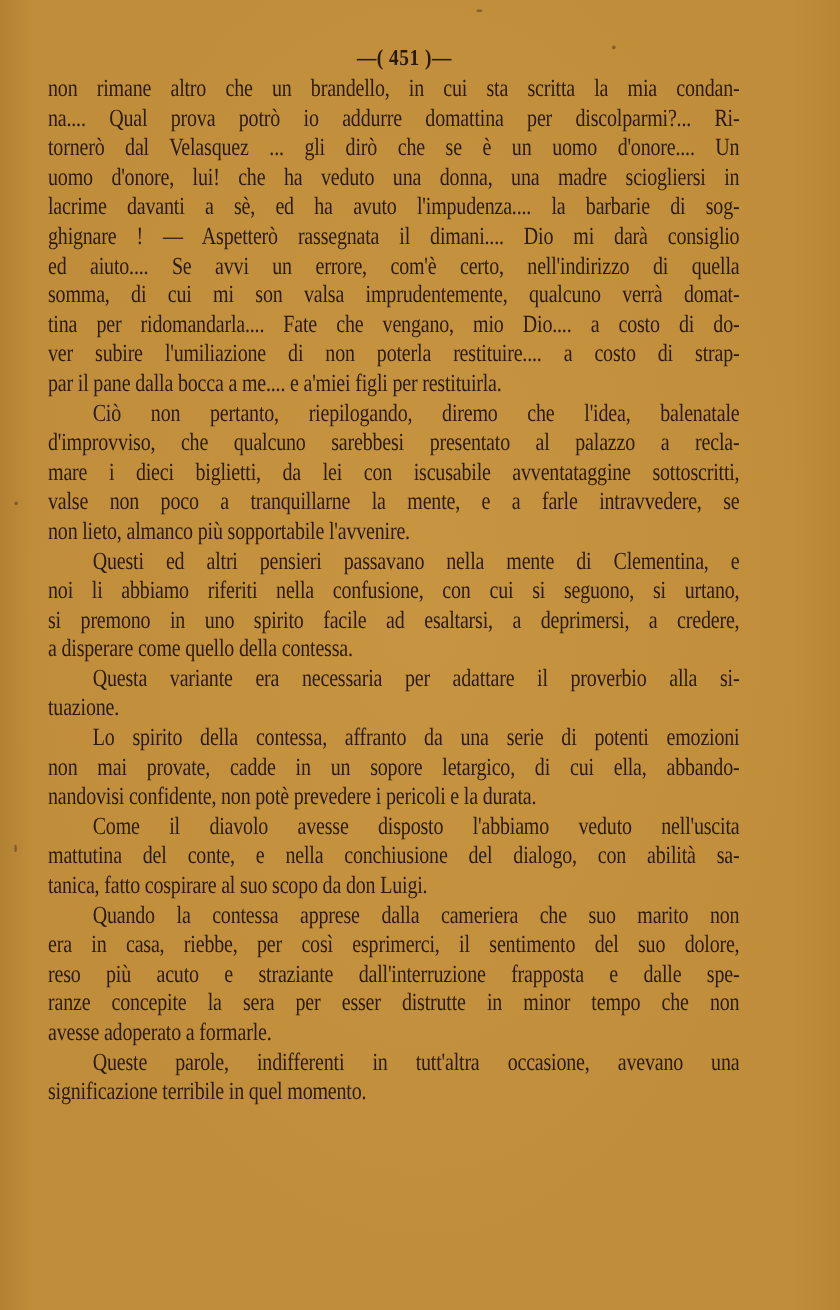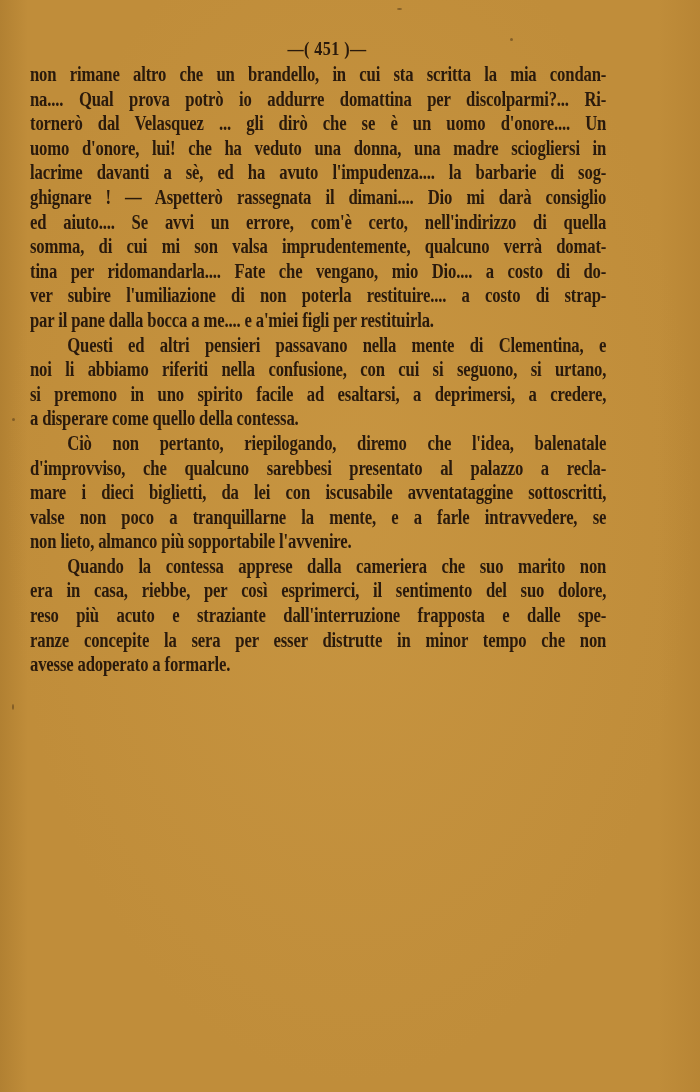--- a/index.html
+++ b/index.html
@@ -13,37 +13,37 @@
       background: #c08d3a;
       background-image:
         radial-gradient(ellipse at 50% 45%, rgba(205,155,70,0.55) 0%, rgba(192,141,58,0) 70%),
         linear-gradient(90deg, rgba(150,105,35,0.35) 0%, rgba(0,0,0,0) 4%, rgba(0,0,0,0) 94%, rgba(165,115,40,0.3) 100%);
       position: relative;
       font-family: "Liberation Serif", "DejaVu Serif", serif;
       color: #2a1a0c;
     }
     .page {
       position: absolute;
-      left: 30px;
+      left: 40px;
       top: 36px;
       width: 576px;
     }
     .page-number {
       text-align: center;
       font-size: 19px;
       font-weight: bold;
       letter-spacing: 0.5px;
       margin-left: 18px;
       height: 26px;
       line-height: 26px;
       transform: scaleX(0.85);
     }
     .text {
       font-size: 20.6px;
-      font-weight: bold;
+      font-weight: normal;
       line-height: 24.6px;
       letter-spacing: -0.2px;
     }
     .line {
       display: block;
       white-space: nowrap;
       text-align: justify;
       text-align-last: justify;
       transform-origin: left center;
       transform: scaleX(0.81);
@@ -83,33 +83,51 @@
         <span class="line">uomo d'onore, lui! che ha veduto una donna, una madre sciogliersi in</span>
         <span class="line">lacrime davanti a sè, ed ha avuto l'impudenza.... la barbarie di sog-</span>
         <span class="line">ghignare ! — Aspetterò rassegnata il dimani.... Dio mi darà consiglio</span>
         <span class="line">ed aiuto.... Se avvi un errore, com'è certo, nell'indirizzo di quella</span>
         <span class="line">somma, di cui mi son valsa imprudentemente, qualcuno verrà domat-</span>
         <span class="line">tina per ridomandarla.... Fate che vengano, mio Dio.... a costo di do-</span>
         <span class="line">ver subire l'umiliazione di non poterla restituire.... a costo di strap-</span>
         <span class="line last">par il pane dalla bocca a me.... e a'miei figli per restituirla.</span>
       </div>
       <div>
+        <span class="line indent">Ciò non pertanto, riepilogando, diremo che l'idea, balenatale</span>
+        <span class="line">d'improvviso, che qualcuno sarebbesi presentato al palazzo a recla-</span>
+        <span class="line">mare i dieci biglietti, da lei con iscusabile avventataggine sottoscritti,</span>
+        <span class="line">valse non poco a tranquillarne la mente, e a farle intravvedere, se</span>
+        <span class="line last">non lieto, almanco più sopportabile l'avvenire.</span>
+      </div>
+      <div>
         <span class="line indent">Questi ed altri pensieri passavano nella mente di Clementina, e</span>
         <span class="line">noi li abbiamo riferiti nella confusione, con cui si seguono, si urtano,</span>
         <span class="line">si premono in uno spirito facile ad esaltarsi, a deprimersi, a credere,</span>
         <span class="line last">a disperare come quello della contessa.</span>
       </div>
       <div>
-        <span class="line indent">Ciò non pertanto, riepilogando, diremo che l'idea, balenatale</span>
-        <span class="line">d'improvviso, che qualcuno sarebbesi presentato al palazzo a recla-</span>
-        <span class="line">mare i dieci biglietti, da lei con iscusabile avventataggine sottoscritti,</span>
-        <span class="line">valse non poco a tranquillarne la mente, e a farle intravvedere, se</span>
-        <span class="line last">non lieto, almanco più sopportabile l'avvenire.</span>
+        <span class="line indent">Questa variante era necessaria per adattare il proverbio alla si-</span>
+        <span class="line last">tuazione.</span>
+      </div>
+      <div>
+        <span class="line indent">Lo spirito della contessa, affranto da una serie di potenti emozioni</span>
+        <span class="line">non mai provate, cadde in un sopore letargico, di cui ella, abbando-</span>
+        <span class="line last">nandovisi confidente, non potè prevedere i pericoli e la durata.</span>
+      </div>
+      <div>
+        <span class="line indent">Come il diavolo avesse disposto l'abbiamo veduto nell'uscita</span>
+        <span class="line">mattutina del conte, e nella conchiusione del dialogo, con abilità sa-</span>
+        <span class="line last">tanica, fatto cospirare al suo scopo da don Luigi.</span>
       </div>
       <div>
         <span class="line indent">Quando la contessa apprese dalla cameriera che suo marito non</span>
         <span class="line">era in casa, riebbe, per così esprimerci, il sentimento del suo dolore,</span>
         <span class="line">reso più acuto e straziante dall'interruzione frapposta e dalle spe-</span>
         <span class="line">ranze concepite la sera per esser distrutte in minor tempo che non</span>
         <span class="line last">avesse adoperato a formarle.</span>
       </div>
+      <div>
+        <span class="line indent">Queste parole, indifferenti in tutt'altra occasione, avevano una</span>
+        <span class="line last">significazione terribile in quel momento.</span>
+      </div>
     </div>
 </div>
 
 </body></html>

